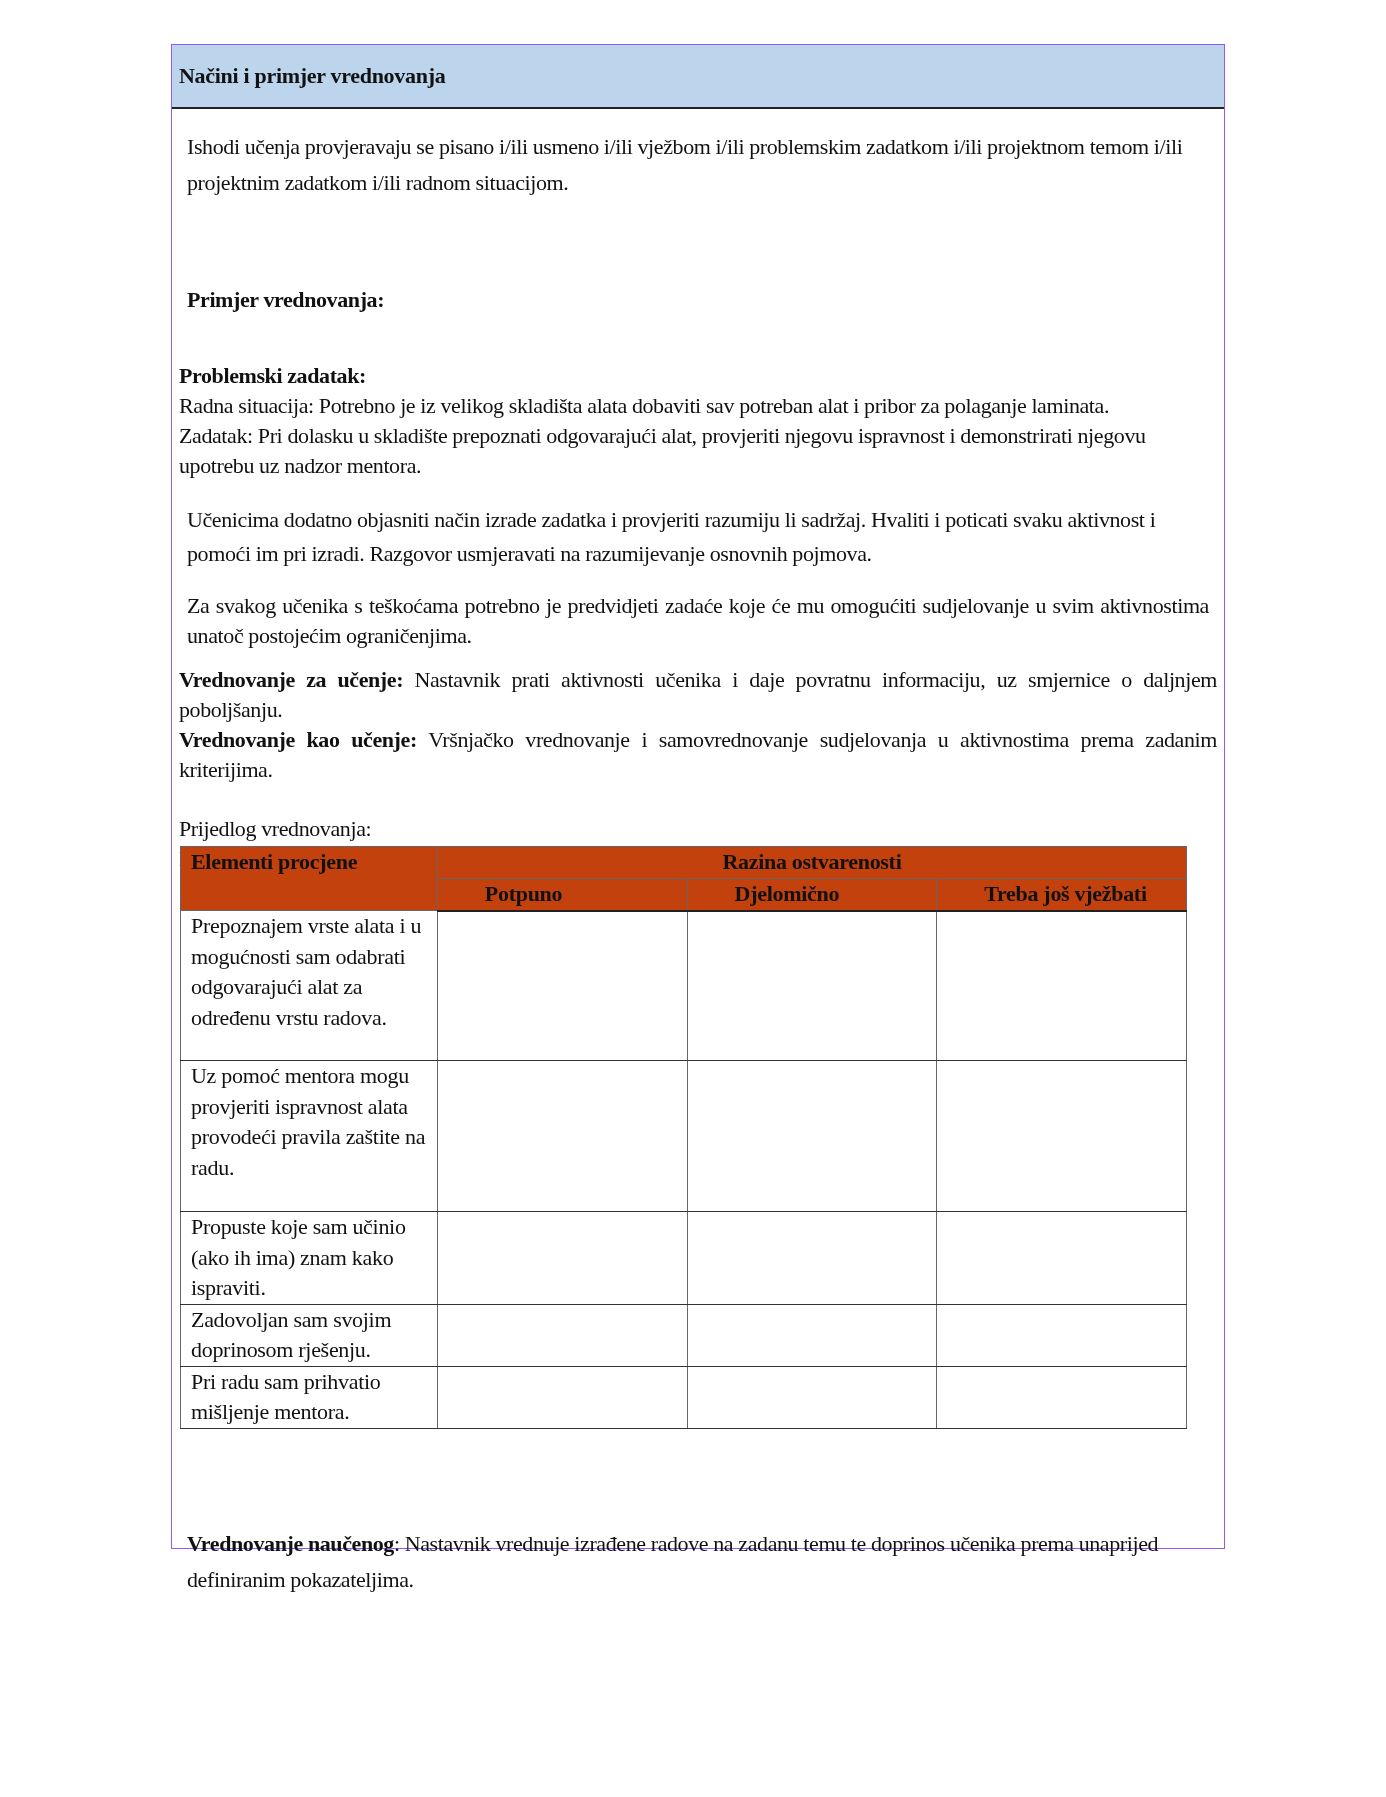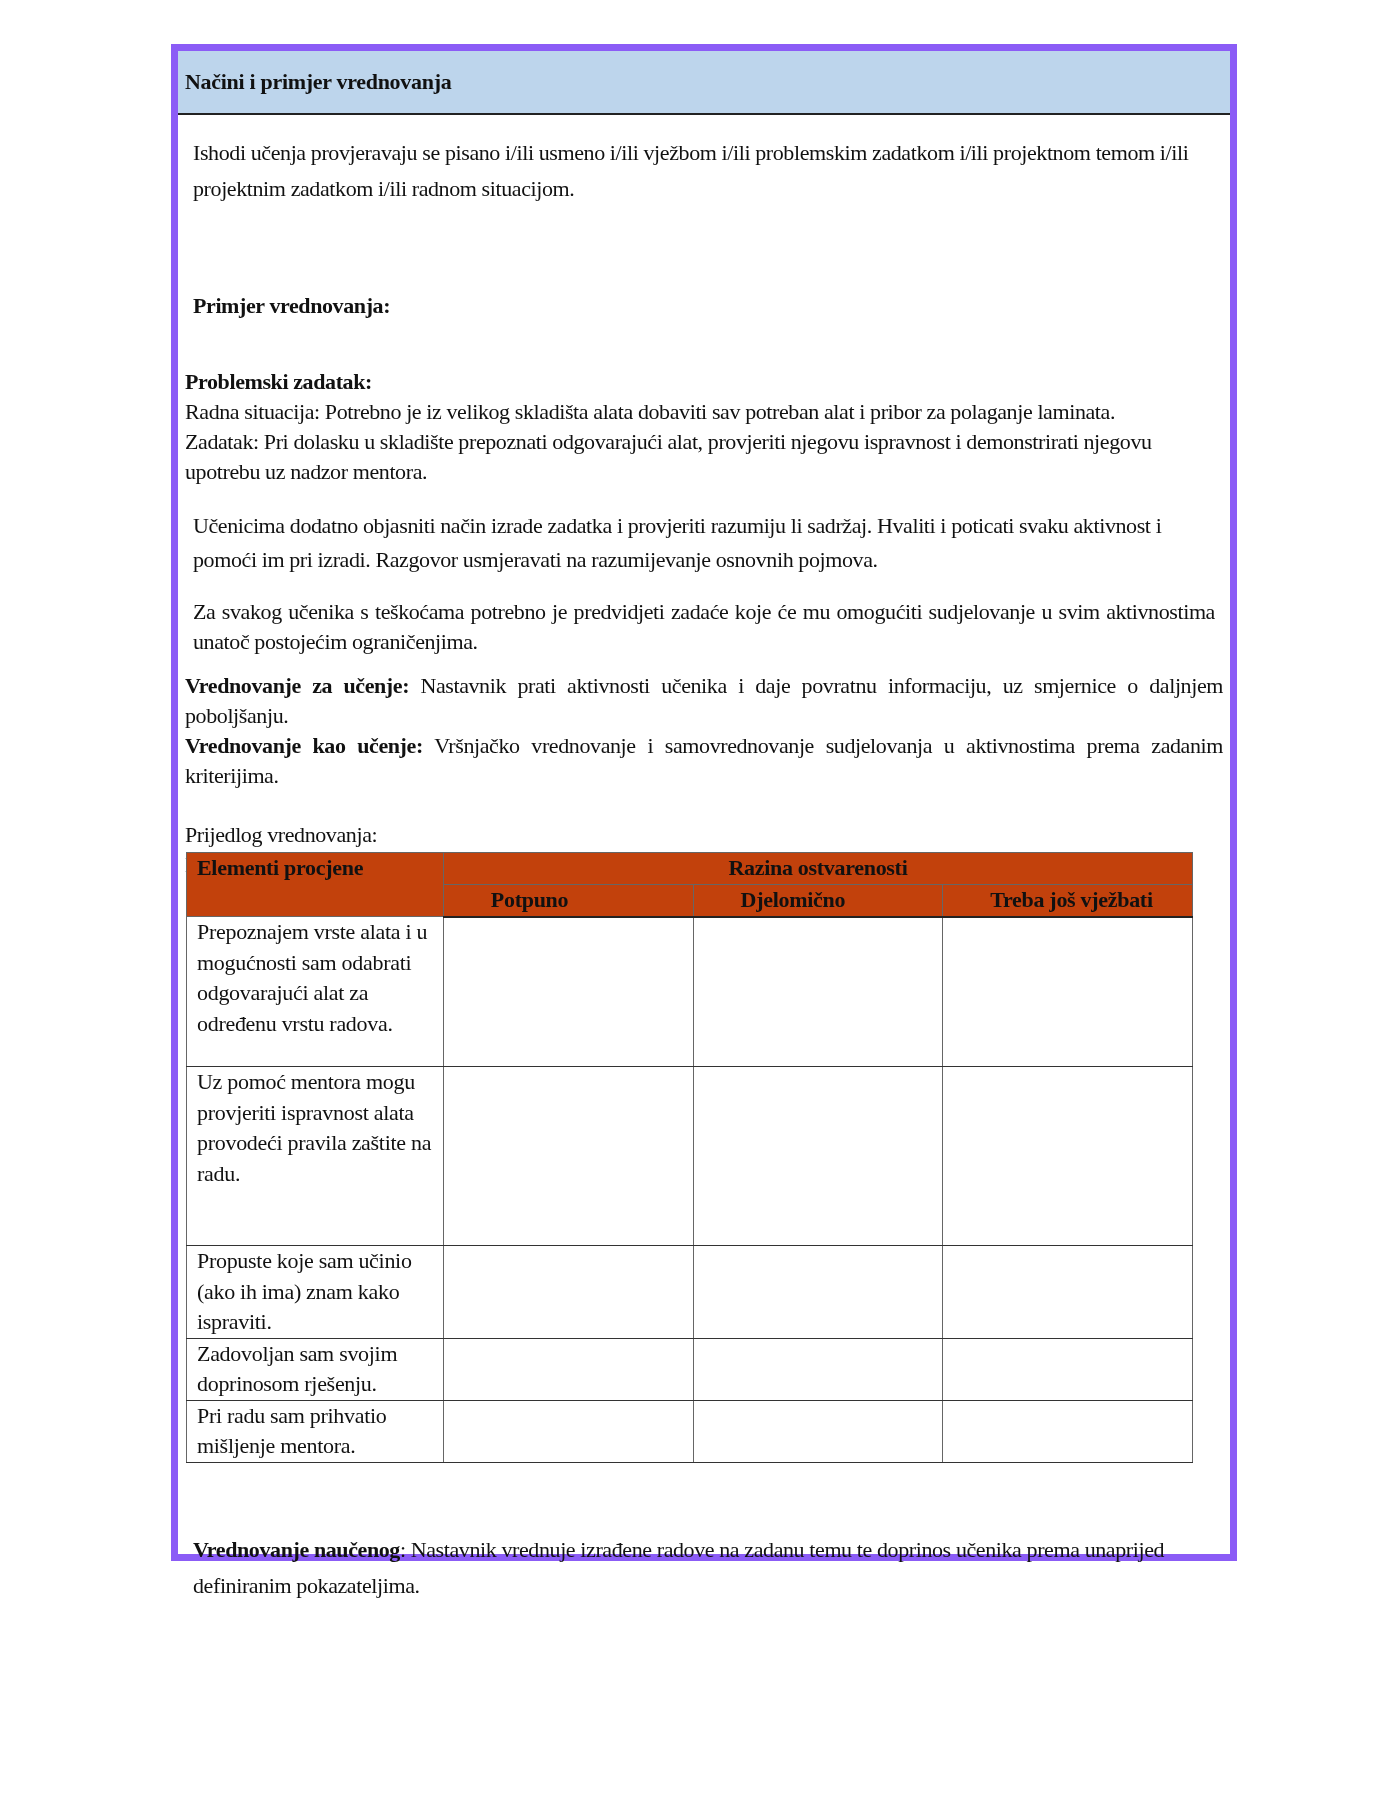--- a/index.html
+++ b/index.html
@@ -1,19 +1,19 @@
 <!DOCTYPE html>
 <html><head>
 <meta charset="utf-8">
 <style>
   html, body { margin: 0; padding: 0; background: #ffffff; }
   body { width: 1386px; height: 1797px; position: relative; overflow: hidden;
          font-family: "Liberation Serif", "DejaVu Serif", serif; color: #111; }
   .box { position: absolute; left: 171px; top: 44px; width: 1052px; height: 1503px;
-         border: 7px solid #8b5cf6; box-sizing: content-box; }
+         border: 1px solid #8b5cf6; box-sizing: content-box; }
   .box-header { height: 62px; background: #bdd5ec; border-bottom: 2px solid #222;
                 display: flex; align-items: center; padding-left: 7px;
                 font-weight: bold; font-size: 22px; letter-spacing: -0.3px; }
   .content { position: relative; padding: 0 7px; font-size: 22px; line-height: 30px;
              letter-spacing: -0.4px; }
   .para { margin: 8px; }
   .justify { text-align: justify; text-align-last: left; }
   b { font-weight: bold; }
   .p1 { position: absolute; left: 7px; right: 7px; top: 12px; line-height: 36px; }
   .p2 { position: absolute; left: 7px; right: 7px; top: 168px; font-weight: bold; }
@@ -72,21 +72,21 @@
           <th>Treba još vježbati</th>
         </tr>
       </thead>
       <tbody>
         <tr style="height:150px">
           <td class="label">Prepoznajem vrste alata i u mogućnosti sam odabrati odgovarajući alat za određenu vrstu radova.</td>
           <td class="blank"></td>
           <td class="blank"></td>
           <td class="blank"></td>
         </tr>
-        <tr style="height:179px">
+        <tr style="height:151px">
           <td class="label">Uz pomoć mentora mogu provjeriti ispravnost alata provodeći pravila zaštite na radu.</td>
           <td class="blank"></td>
           <td class="blank"></td>
           <td class="blank"></td>
         </tr>
         <tr style="height:88px">
           <td class="label">Propuste koje sam učinio (ako ih ima) znam kako ispraviti.</td>
           <td class="blank"></td>
           <td class="blank"></td>
           <td class="blank"></td>

